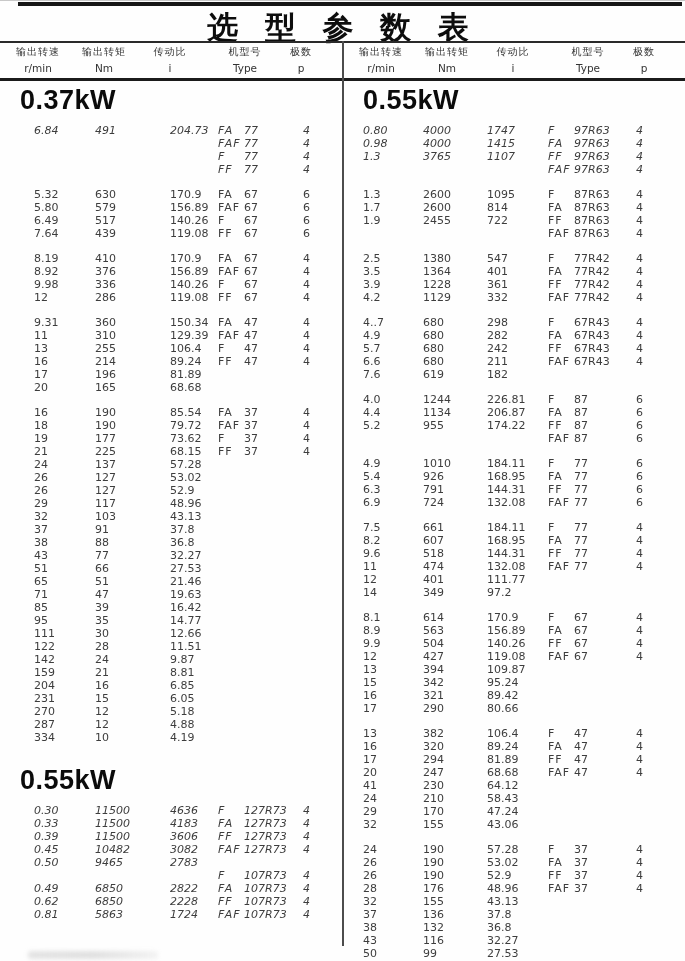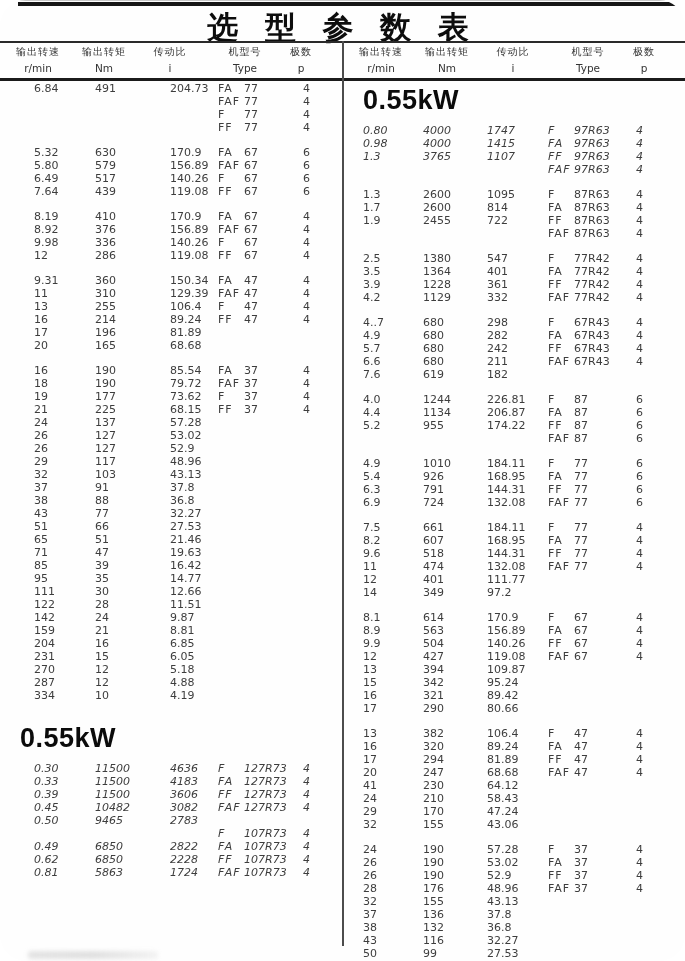--- a/index.html
+++ b/index.html
@@ -1,17 +1,17 @@
 <!DOCTYPE html>
 <html><head>
 <meta charset="utf-8">
 <style>
   html,body{margin:0;padding:0;background:#ffffff;}
   .page{position:relative;width:685px;height:961px;background:#fefefe;overflow:hidden;
-        font-family:"DejaVu Sans","Liberation Sans",sans-serif;color:#3a3a3a;border-radius:26px;}
+        font-family:"DejaVu Sans","Liberation Sans",sans-serif;color:#3a3a3a;}
   .edge-hairline{position:absolute;top:0;left:0;right:0;height:1px;background:#c8c8c8;}
   .top-rule{position:absolute;top:2px;left:18px;right:3px;height:4px;background:#161616;}
   .title{position:absolute;top:7px;left:0;width:100%;text-align:center;
          font-size:31px;font-weight:bold;letter-spacing:9px;color:#0d0d0d;
          font-family:"Liberation Sans","DejaVu Sans",sans-serif;}
   .title-rule{position:absolute;top:41px;left:0;right:0;height:2px;background:#2a2a2a;}
   .header-row{position:absolute;top:45px;left:0;width:685px;height:33px;}
   .header-group{position:absolute;top:0;width:392px;height:33px;}
   .header-group.hg-left{left:0;}
   .header-group.hg-right{left:343px;}
@@ -89,20 +89,21 @@
         <div class="hcol" style="left: 259px;">
           <span class="hlabel">极数</span>
           <span class="hunit">p</span>
         </div>
       </div>
   </div>
   <div class="header-rule"></div>
   <div class="center-divider"></div>
 
   <div class="half left" id="col-left">
+      <div class="kw-heading">0.37kW</div>
       <div class="block">
         <div class="row">
           <span class="c0">6.84</span>
           <span class="c1">491</span>
           <span class="c2">204.73</span>
           <span class="c3">FA</span>
           <span class="c4">77</span>
           <span class="c5">4</span>
         </div>
         <div class="row">

